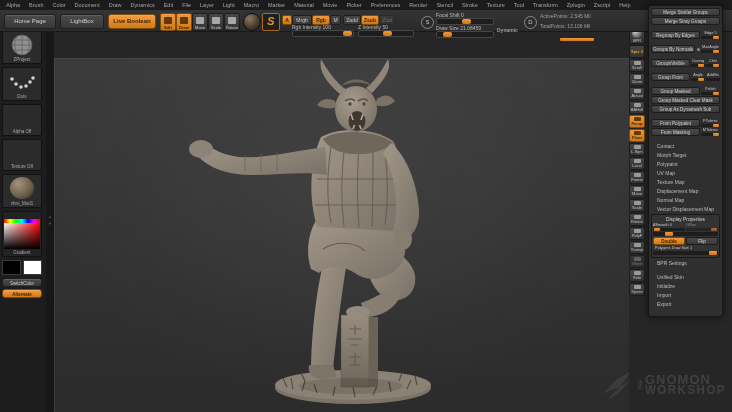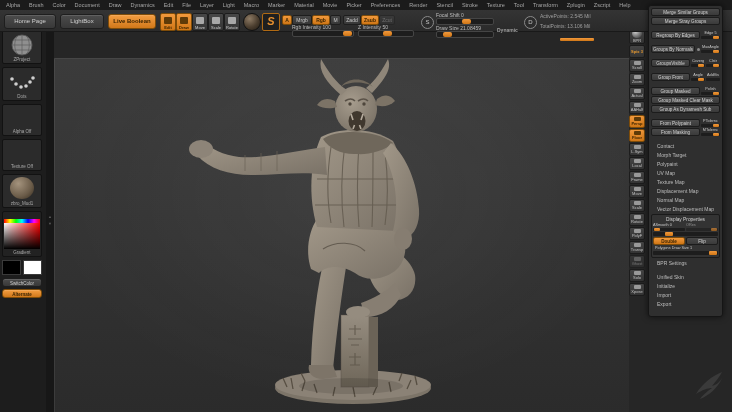--- a/index.html
+++ b/index.html
@@ -607,13 +607,20 @@
   <div class="psection">Unified Skin</div>
   <div class="psection">Initialize</div>
   <div class="psection">Import</div>
   <div class="psection">Export</div>
 </div>
 
 <div id="watermark">
   <svg width="34" height="30" viewBox="0 0 34 30">
     <path d="M30,2 C20,6 10,14 4,24 C10,20 16,18 20,18 C14,22 10,26 8,29 C16,26 26,18 30,8 C28,12 24,15 20,16 C24,11 28,6 30,2 Z" fill="#3e3e3e"></path>
   </svg>
+  <div class="wm-row">
+    <span class="wm-the">THE</span>
+    <div>
+      <div class="wm-text">GNOMON</div>
+      <div class="wm-text" style="font-size:11.5px;letter-spacing:1.5px;">WORKSHOP</div>
+    </div>
+  </div>
 </div>
 
 </body></html>

